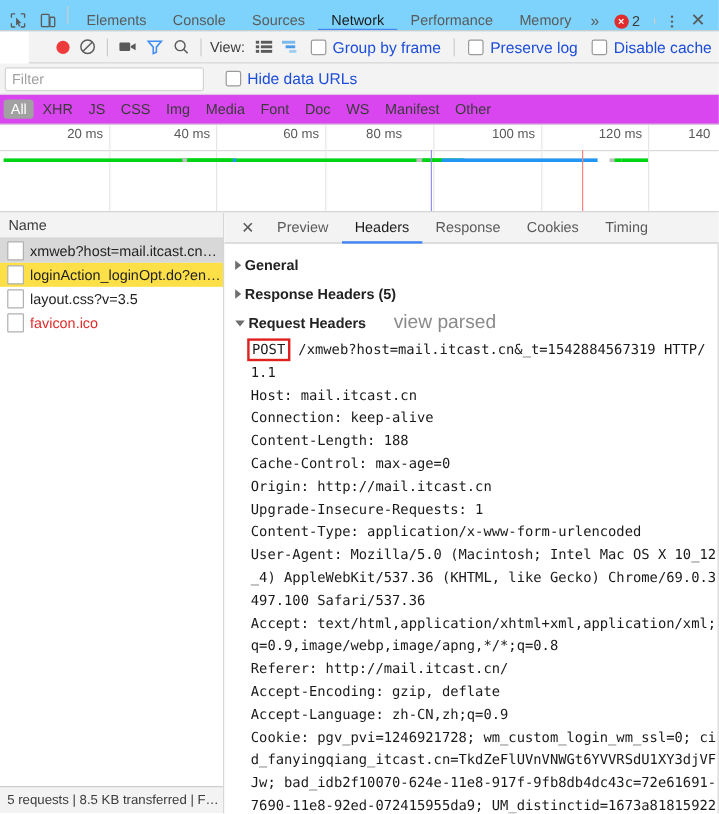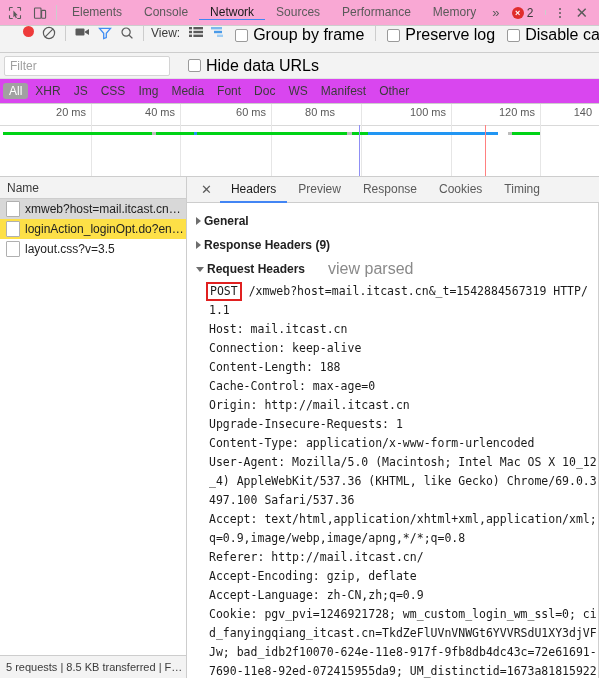--- a/index.html
+++ b/index.html
@@ -23,22 +23,22 @@
     display: flex;
     flex-direction: column;
     background: #fff;
   }
 
   
   .tabbar {
     height: 25px;
     min-height: 25px;
     display: flex;
-    align-items: center;
-    background: #f9a8d4;
+    align-items: flex-end;
+    background: #7dd3fc;
     border-bottom: 1px solid #cdcdcd;
     position: relative;
   }
   .tb-icons {
     display: flex;
     align-items: center;
     padding: 0 4px 0 6px;
     gap: 8px;
   }
   .tb-ico {
@@ -124,25 +124,26 @@
     color: #5a5a5a;
     padding: 0 5px;
     line-height: 1;
   }
 
   
   .nettoolbar {
     height: 26px;
     min-height: 26px;
     display: flex;
-    align-items: flex-start;
+    align-items: center;
     background: #f3f3f3;
     border-bottom: 1px solid #cdcdcd;
     padding-left: 19px;
     overflow: hidden;
+    margin-left: 24px;
   }
   .rec-dot {
     width: 11px;
     height: 11px;
     border-radius: 50%;
     background: #ee3b3b;
   }
   .tool-ico {
     display: flex;
     align-items: center;
@@ -163,22 +164,22 @@
     background: #fff;
     display: inline-block;
     flex: none;
   }
   .cbwrap {
     display: flex;
     align-items: center;
     gap: 5px;
     margin: 0 6px;
     white-space: nowrap;
-    font-size: 16px;
-    color: #000000;
+    font-size: 13px;
+    color: #1d4ed8;
   }
   .tsep {
     width: 1px;
     height: 15px;
     background: #cdcdcd;
     margin: 0 5px;
     flex: none;
   }
 
   
@@ -481,22 +482,22 @@
         <svg width="14" height="14" viewBox="0 0 14 14">
           <rect x="1.5" y="2" width="6.5" height="10.2" rx="0.8" stroke="#5a5a5a" stroke-width="1.1" fill="none"></rect>
           <rect x="8.6" y="4.4" width="4" height="7.8" rx="0.8" stroke="#5a5a5a" stroke-width="1.1" fill="none"></rect>
         </svg>
       </div>
     </div>
     <div class="vsep"></div>
     <div class="maintabs">
       <div class="mtab">Elements</div>
       <div class="mtab">Console</div>
+      <div class="mtab">Sources</div>
       <div class="mtab sel">Network</div>
-      <div class="mtab">Sources</div>
       <div class="mtab">Performance</div>
       <div class="mtab">Memory</div>
       <div class="chev-more">»</div>
     </div>
     <div class="tb-right">
       <div class="errbadge">
         <span class="errcircle">×</span>
         <span>2</span>
       </div>
       <div class="vsep"></div>
@@ -640,41 +641,45 @@
             <span class="fname">xmweb?host=mail.itcast.cn&amp;…</span>
           </div>
           <div class="reqrow alt">
             <span class="fileico"></span>
             <span class="fname">loginAction_loginOpt.do?enc…</span>
           </div>
           <div class="reqrow">
             <span class="fileico"></span>
             <span class="fname">layout.css?v=3.5</span>
           </div>
+          <div class="reqrow err">
+            <span class="fileico"></span>
+            <span class="fname">favicon.ico</span>
+          </div>
         </div>
       <div class="statusbar">5 requests | 8.5 KB transferred | F…</div>
     </div>
 
     <div class="rightpane">
       <div class="dtabs">
         <div class="dtab-close">✕</div>
+        <div class="dtab">Preview</div>
         <div class="dtab sel">Headers</div>
-        <div class="dtab">Preview</div>
         <div class="dtab">Response</div>
         <div class="dtab">Cookies</div>
         <div class="dtab">Timing</div>
       </div>
       <div class="dbody">
         <div class="sect">
           <span class="tri closed"></span>
           <span>General</span>
         </div>
         <div class="sect">
           <span class="tri closed"></span>
-          <span>Response Headers (9)</span>
+          <span>Response Headers (5)</span>
         </div>
         <div class="sect">
           <span class="tri open"></span>
           <span>Request Headers</span>
           <span class="viewparsed">view parsed</span>
         </div>
         <div class="rawblock"><span class="methodbox">POST</span><span> /xmweb?host=mail.itcast.cn&amp;_t=1542884567319 HTTP/1.1</span>
 <span>Host: mail.itcast.cn
 Connection: keep-alive
 Content-Length: 188

